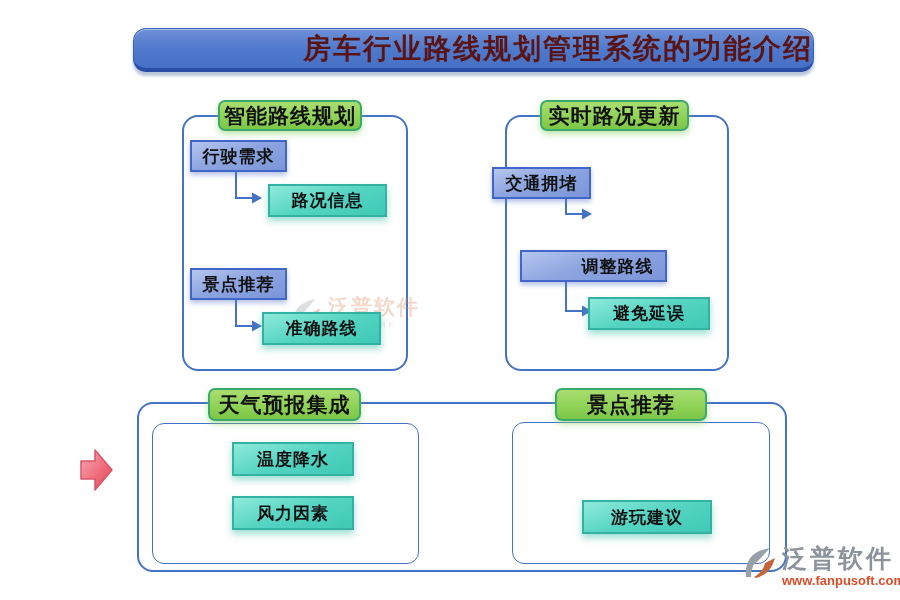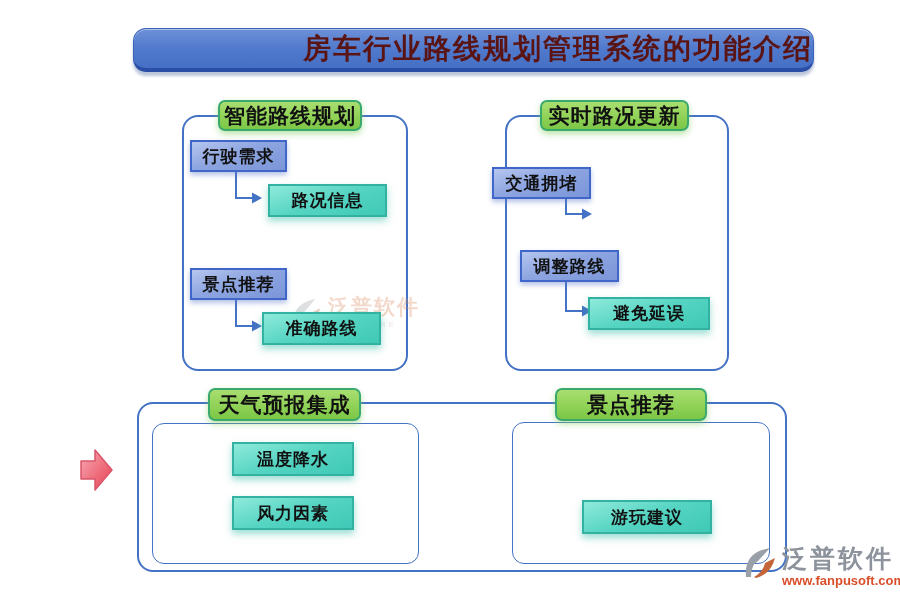--- a/index.html
+++ b/index.html
@@ -105,21 +105,21 @@
   <div class="abs header-pill" style="left:540px;top:100px;width:145px;height:27px;">
     <span>实时路况更新</span>
   </div>
   <div class="abs node blue" style="left:492px;top:146px;width:95px;height:28px;margin-top:21px;">
     <span>交通拥堵</span>
   </div>
   <svg class="abs connector" style="left:560px;top:172px;" width="34" height="50">
     <polyline points="6,2 6,42 22,42" fill="none" stroke="#4472c4" stroke-width="2"></polyline>
     <polygon points="22,36.5 32,42 22,47.5" fill="#4472c4"></polygon>
   </svg>
-  <div class="abs node blue" style="left:520px;top:250px;width:95px;height:28px;">
+  <div class="abs node blue" style="left:520px;top:250px;width:95px;height:28px;padding-left:48px;">
     <span>调整路线</span>
   </div>
   <svg class="abs connector" style="left:560px;top:276px;" width="34" height="44">
     <polyline points="6,2 6,35 22,35" fill="none" stroke="#4472c4" stroke-width="2"></polyline>
     <polygon points="22,29.5 32,35 22,40.5" fill="#4472c4"></polygon>
   </svg>
   <div class="abs node teal" style="left:588px;top:297px;width:118px;height:29px;">
     <span>避免延误</span>
   </div>
 

